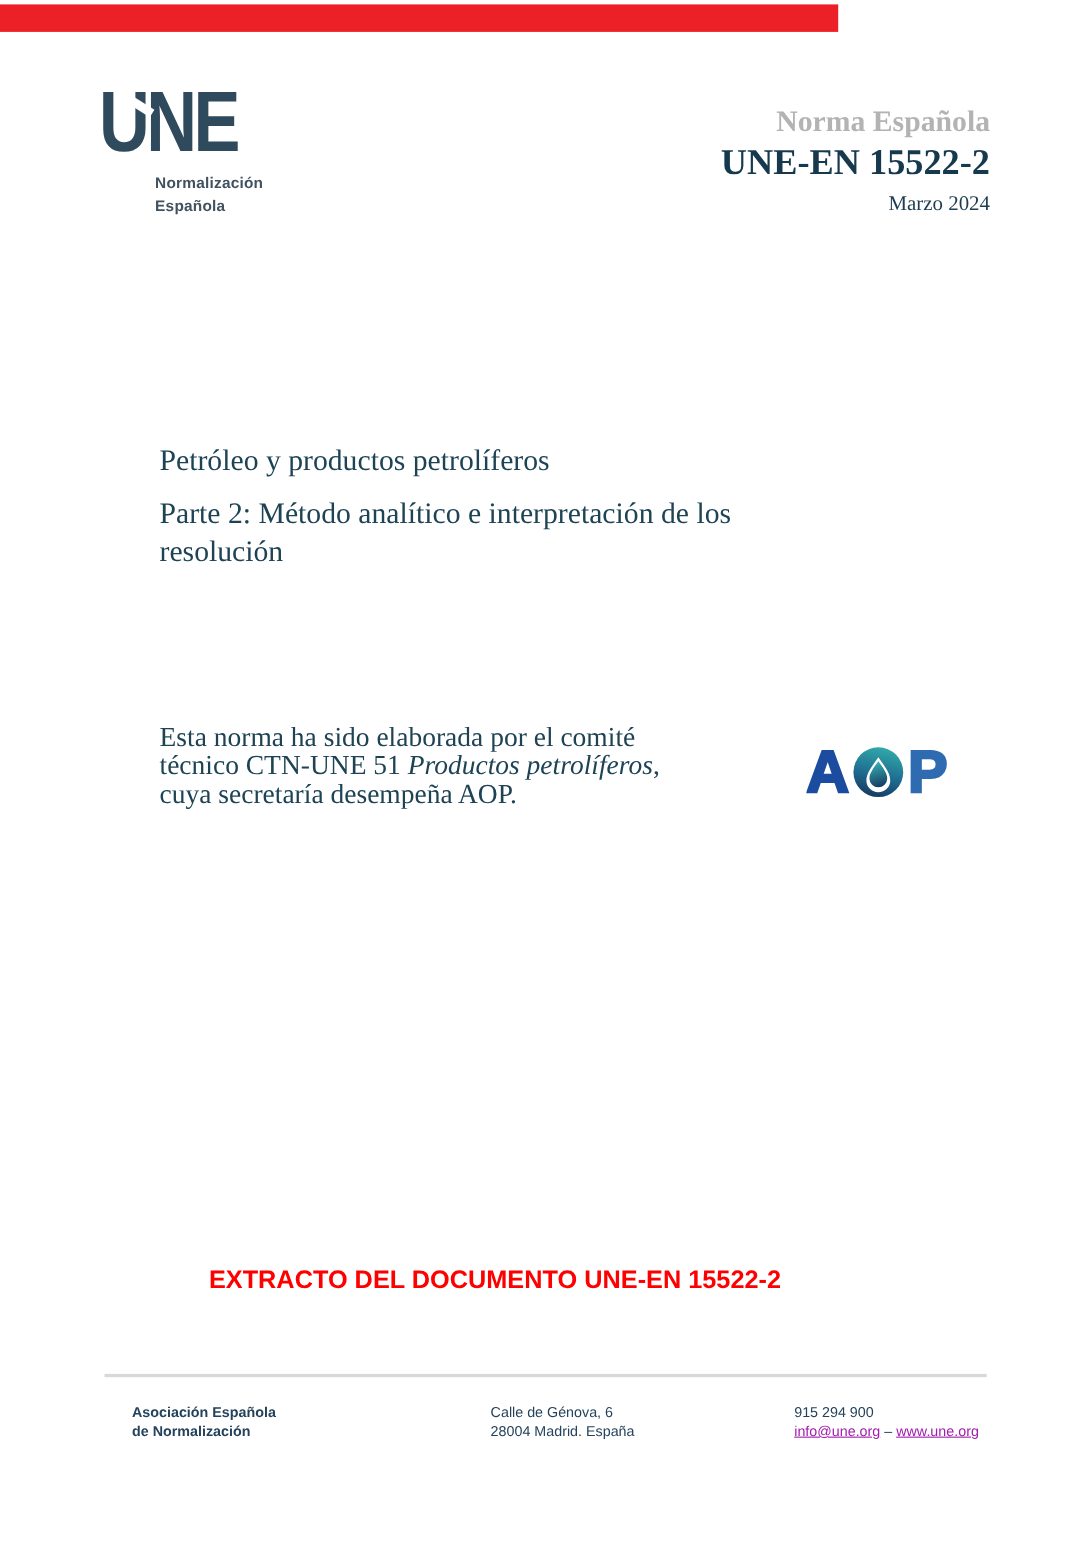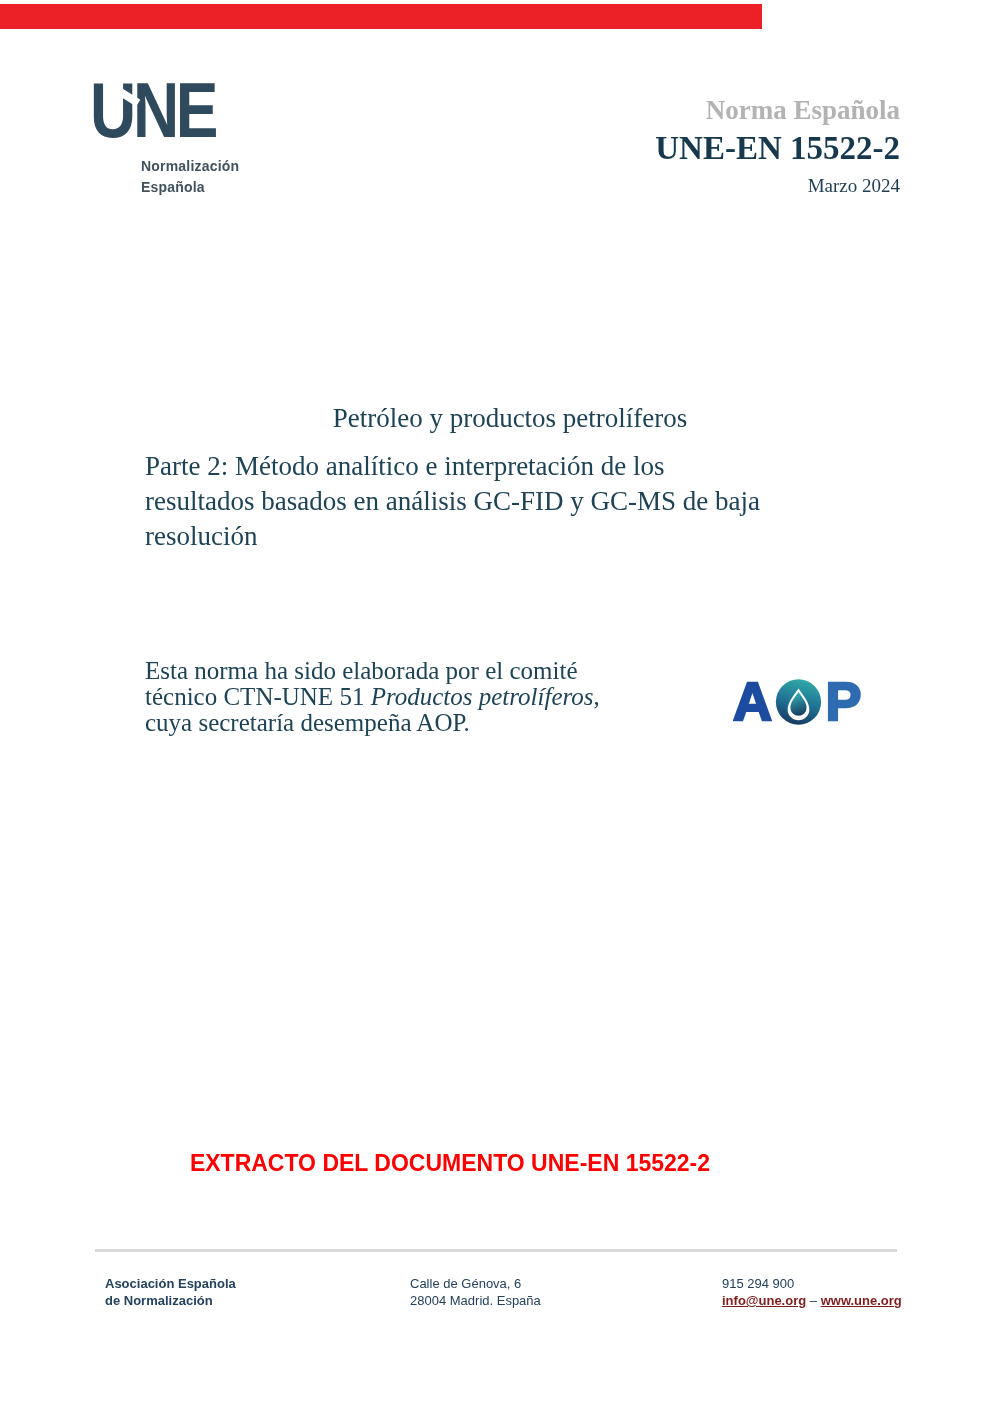--- a/index.html
+++ b/index.html
@@ -26,45 +26,45 @@
 
   
   .head-right{position:absolute;right:92px;top:95px;text-align:right;}
   .head-norma{font-size:27px;font-weight:bold;color:#b3b3b3;line-height:30px;}
   .head-code{font-size:33px;font-weight:bold;color:#16394e;line-height:36px;margin-top:5px;text-align:right;}
   .head-date{font-size:19px;font-weight:400;color:#1c3d52;margin-top:9px;}
 
   
   .title-block{position:absolute;left:145px;top:384px;width:730px;color:#1d4355;}
   .title-line{font-size:27px;line-height:35px;white-space:nowrap;}
-  .title-gap{margin-top:17px;text-align:center;}
+  .title-gap{margin-top:17px;}
   .part-gap{margin-top:13px;}
 
   
   .committee{
     position:absolute;left:145px;top:658px;width:470px;
     font-size:25px;line-height:26px;color:#1d4355;
   }
 
   
   .aop{position:absolute;left:733px;top:676px;width:130px;height:52px;}
 
   
   .extract-line{
     position:absolute;left:0;top:1150px;width:900px;text-align:center;
     font-size:23px;font-weight:bold;color:#ff0000;letter-spacing:0;
   }
 
   
   .footer-divider{position:absolute;left:95px;top:1249px;width:802px;height:3px;background:#d9d9d9;}
   .f-col{position:absolute;top:1275px;font-size:13px;line-height:17px;color:#24425c;}
-  .f-org{left:105px;font-weight:bold;}
-  .f-addr{left:410px;}
+  .f-org{left:120px;font-weight:bold;}
+  .f-addr{left:446px;}
   .f-contact{left:722px;}
-  .f-link{color:#7f1d1d;text-decoration:underline;cursor:pointer;font-weight:bold;}
+  .f-link{color:#a21caf;text-decoration:underline;cursor:pointer;}
 </style>
 </head>
 <body>
 
 <div class="top-red-bar"></div>
 
 <div class="une-letters">UNE</div>
 <div class="une-notch"></div>
 <div class="une-sub">
   <div>Normalización</div>
@@ -74,21 +74,20 @@
 <div class="head-right serif">
   <div class="head-norma">Norma Española</div>
   <div class="head-code">UNE-EN 15522-2</div>
   <div class="head-date">Marzo 2024</div>
 </div>
 
 <div class="title-block serif">
   <div class="title-line title-gap">Petróleo y productos petrolíferos</div>
   <div class="part-gap">
     <div class="title-line">Parte 2: Método analítico e interpretación de los</div>
-    <div class="title-line">resultados basados en análisis GC-FID y GC-MS de baja</div>
     <div class="title-line">resolución</div>
   </div>
 </div>
 
 <div class="committee serif"><span>Esta norma ha sido elaborada por el comité técnico CTN-UNE 51 </span><i>Productos petrolíferos</i><span>, cuya secretaría desempeña AOP.</span></div>
 
 <svg class="aop" viewBox="0 0 270 100">
   <defs>
     <linearGradient id="gO" x1="0.62" y1="0" x2="0.38" y2="1">
       <stop offset="0" stop-color="#31aaa8"></stop>

